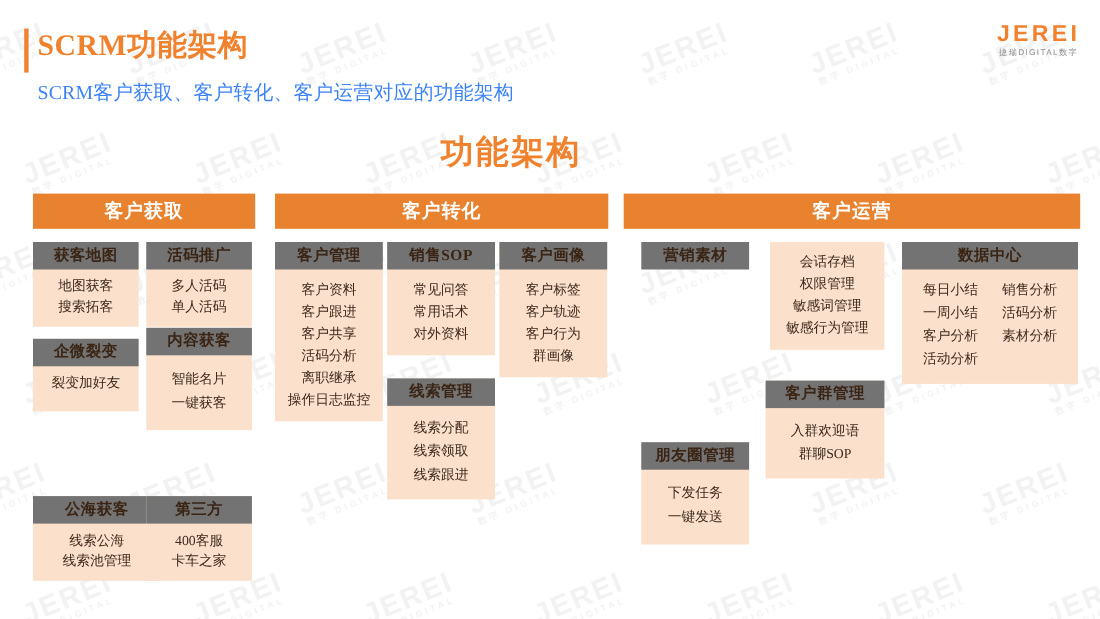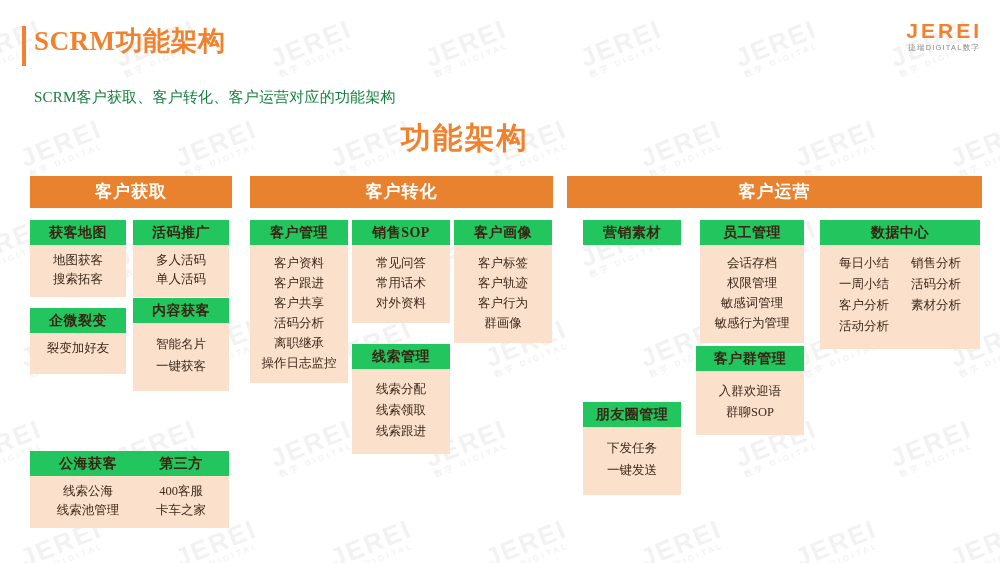--- a/index.html
+++ b/index.html
@@ -28,22 +28,22 @@
   .wm .sub{display:block;font-size:8px;letter-spacing:3px;margin-top:1px;margin-left:2px;}
 
   
   #header{position:absolute;left:0;top:0;width:1000px;height:110px;z-index:2;}
   #title-bar{position:absolute;left:22px;top:26px;width:4px;height:40px;background:#F08232;}
   #page-title{
     position:absolute;left:34px;top:23px;
     font-size:27px;color:#F0822E;font-weight:bold;letter-spacing:.5px;
   }
   #page-subtitle{
-    position:absolute;left:34px;top:88px;
-    font-size:15px;color:#15803d;letter-spacing:.2px;
+    position:absolute;left:34px;top:72px;
+    font-size:18px;color:#3b82f6;letter-spacing:.2px;
   }
 
   
   #logo{position:absolute;right:18px;top:20px;text-align:center;z-index:3;}
   #logo-word{
     font-family:"Liberation Sans","DejaVu Sans",sans-serif;
     font-weight:bold;font-size:21px;color:#F0822E;letter-spacing:3px;
     line-height:1;
   }
   #logo-sub{
@@ -66,21 +66,21 @@
     text-align:center;line-height:32px;height:32px;
     width:100%;
   }
   .col-body{position:relative;margin-top:12px;}
   .card{
     position:absolute;
     background:#FBE0CB;
     box-sizing:border-box;
   }
   .card-head{
-    background:#22c55e;color:#3a2413;
+    background:#737373;color:#3a2413;
     font-size:14px;font-weight:bold;letter-spacing:.5px;
     text-align:center;height:25px;line-height:25px;
   }
   .card-items{
     padding:6px 2px 8px 2px;
     text-align:center;
   }
   .card-items .item{
     font-size:12.5px;color:#3d2a1c;
     line-height:19px;white-space:nowrap;
@@ -266,21 +266,20 @@
 
         <div class="card" style="left:16px;top:182px;width:98px;">
           <div class="card-head">朋友圈管理</div>
           <div class="card-items" style="padding:10px 2px 14px 2px;">
             <div class="item" style="line-height:22px;">下发任务</div>
             <div class="item" style="line-height:22px;">一键发送</div>
           </div>
         </div>
 
         <div class="card" style="left:133px;top:0px;width:104px;">
-          <div class="card-head">员工管理</div>
           <div class="card-items" style="padding:8px 2px 10px 2px;">
             <div class="item" style="line-height:20px;">会话存档</div>
             <div class="item" style="line-height:20px;">权限管理</div>
             <div class="item" style="line-height:20px;">敏感词管理</div>
             <div class="item" style="line-height:20px;">敏感行为管理</div>
           </div>
         </div>
 
         <div class="card" style="left:129px;top:126px;width:108px;">
           <div class="card-head">客户群管理</div>

